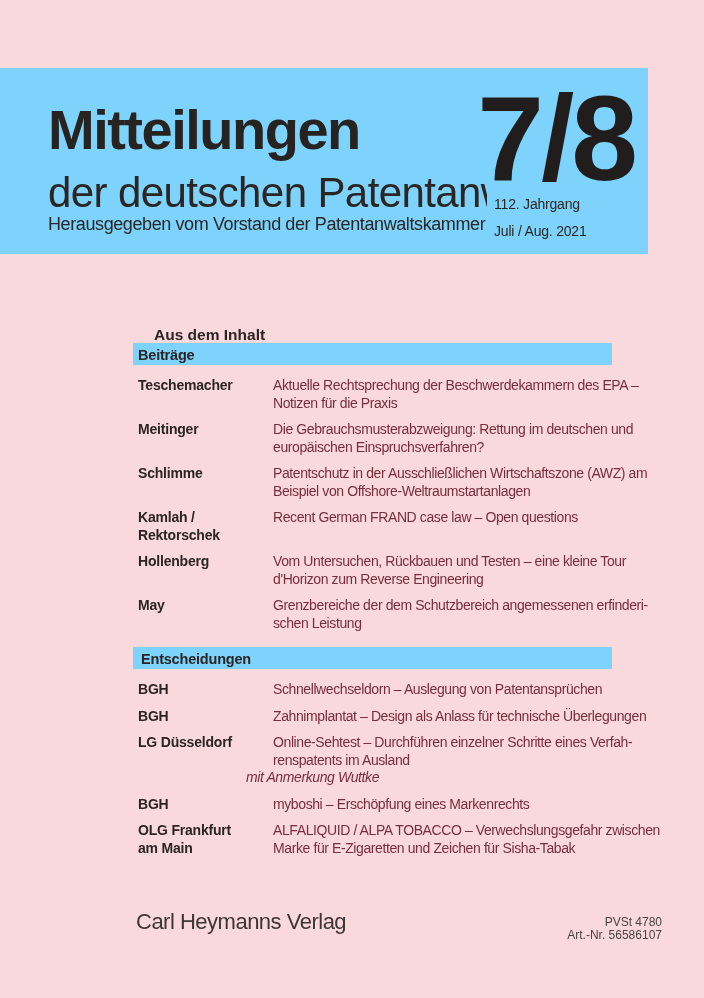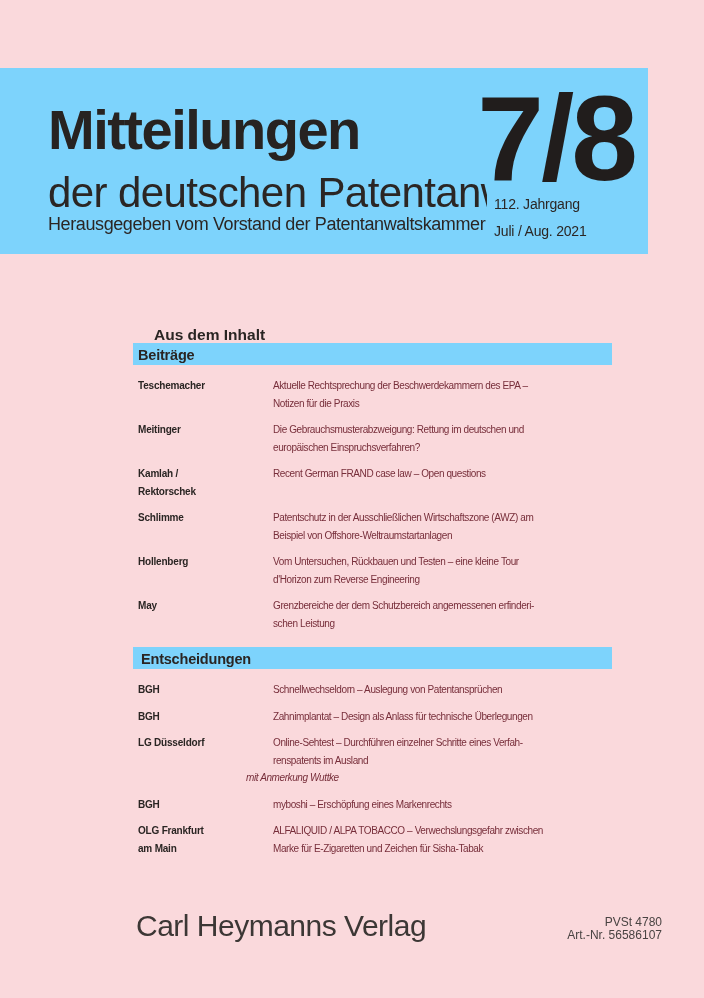--- a/index.html
+++ b/index.html
@@ -55,39 +55,39 @@
     box-sizing:border-box;padding:4px 0 0 5px;
     background:#7dd3fc;
     font-size:14.5px;font-weight:bold;color:#2a2523;
     letter-spacing:-0.2px;
   }
   .bar-1{top:343px;}
   .bar-2{top:647px;padding-left:8px;}
   .rows{position:absolute;left:138px;width:500px;}
   .rows-1{top:377px;}
   .rows-2{top:681px;}
-  .toc-row{display:flex;margin-bottom:9px;font-size:10px;line-height:17.5px;}
+  .toc-row{display:flex;margin-bottom:9px;font-size:14px;line-height:17.5px;}
   .toc-author{
     flex:none;width:108px;
     font-weight:bold;color:#2a2523;
     letter-spacing:-0.2px;white-space:pre;
   }
   .toc-titlecell{flex:1;}
   .toc-title{
     color:#772e3a;letter-spacing:-0.4px;white-space:pre;margin-left:27px;
   }
   .toc-note{
     color:#772e3a;letter-spacing:-0.4px;white-space:pre;
     font-style:italic;
   }
 
   
   .footer-publisher{
     position:absolute;left:136px;top:911px;
-    font-size:30px;line-height:1;letter-spacing:-0.5px;
+    font-size:22px;line-height:1;letter-spacing:-0.5px;
     color:#3c3735;white-space:nowrap;
   }
   .print-codes{
     position:absolute;right:42px;top:916px;
     text-align:right;font-size:12px;line-height:12.5px;
     color:#494342;letter-spacing:0;
   }
 </style>
 </head>
 <body>
@@ -121,31 +121,31 @@
         </div>
     </div>
     <div class="toc-row">
       <div class="toc-author">Meitinger</div>
       <div class="toc-titlecell">
           <div class="toc-title">Die Gebrauchsmusterabzweigung: Rettung im deutschen und
 europäischen Einspruchsverfahren?</div>
         </div>
     </div>
     <div class="toc-row">
+      <div class="toc-author">Schlimme</div>
+      <div class="toc-titlecell">
+          <div class="toc-title">Patentschutz in der Ausschließlichen Wirtschaftszone (AWZ) am
+Beispiel von Offshore-Weltraumstartanlagen</div>
+        </div>
+    </div>
+    <div class="toc-row">
       <div class="toc-author">Kamlah /
 Rektorschek</div>
       <div class="toc-titlecell">
           <div class="toc-title">Recent German FRAND case law – Open questions</div>
-        </div>
-    </div>
-    <div class="toc-row">
-      <div class="toc-author">Schlimme</div>
-      <div class="toc-titlecell">
-          <div class="toc-title">Patentschutz in der Ausschließlichen Wirtschaftszone (AWZ) am
-Beispiel von Offshore-Weltraumstartanlagen</div>
         </div>
     </div>
     <div class="toc-row">
       <div class="toc-author">Hollenberg</div>
       <div class="toc-titlecell">
           <div class="toc-title">Vom Untersuchen, Rückbauen und Testen – eine kleine Tour
 d'Horizon zum Reverse Engineering</div>
         </div>
     </div>
     <div class="toc-row">

